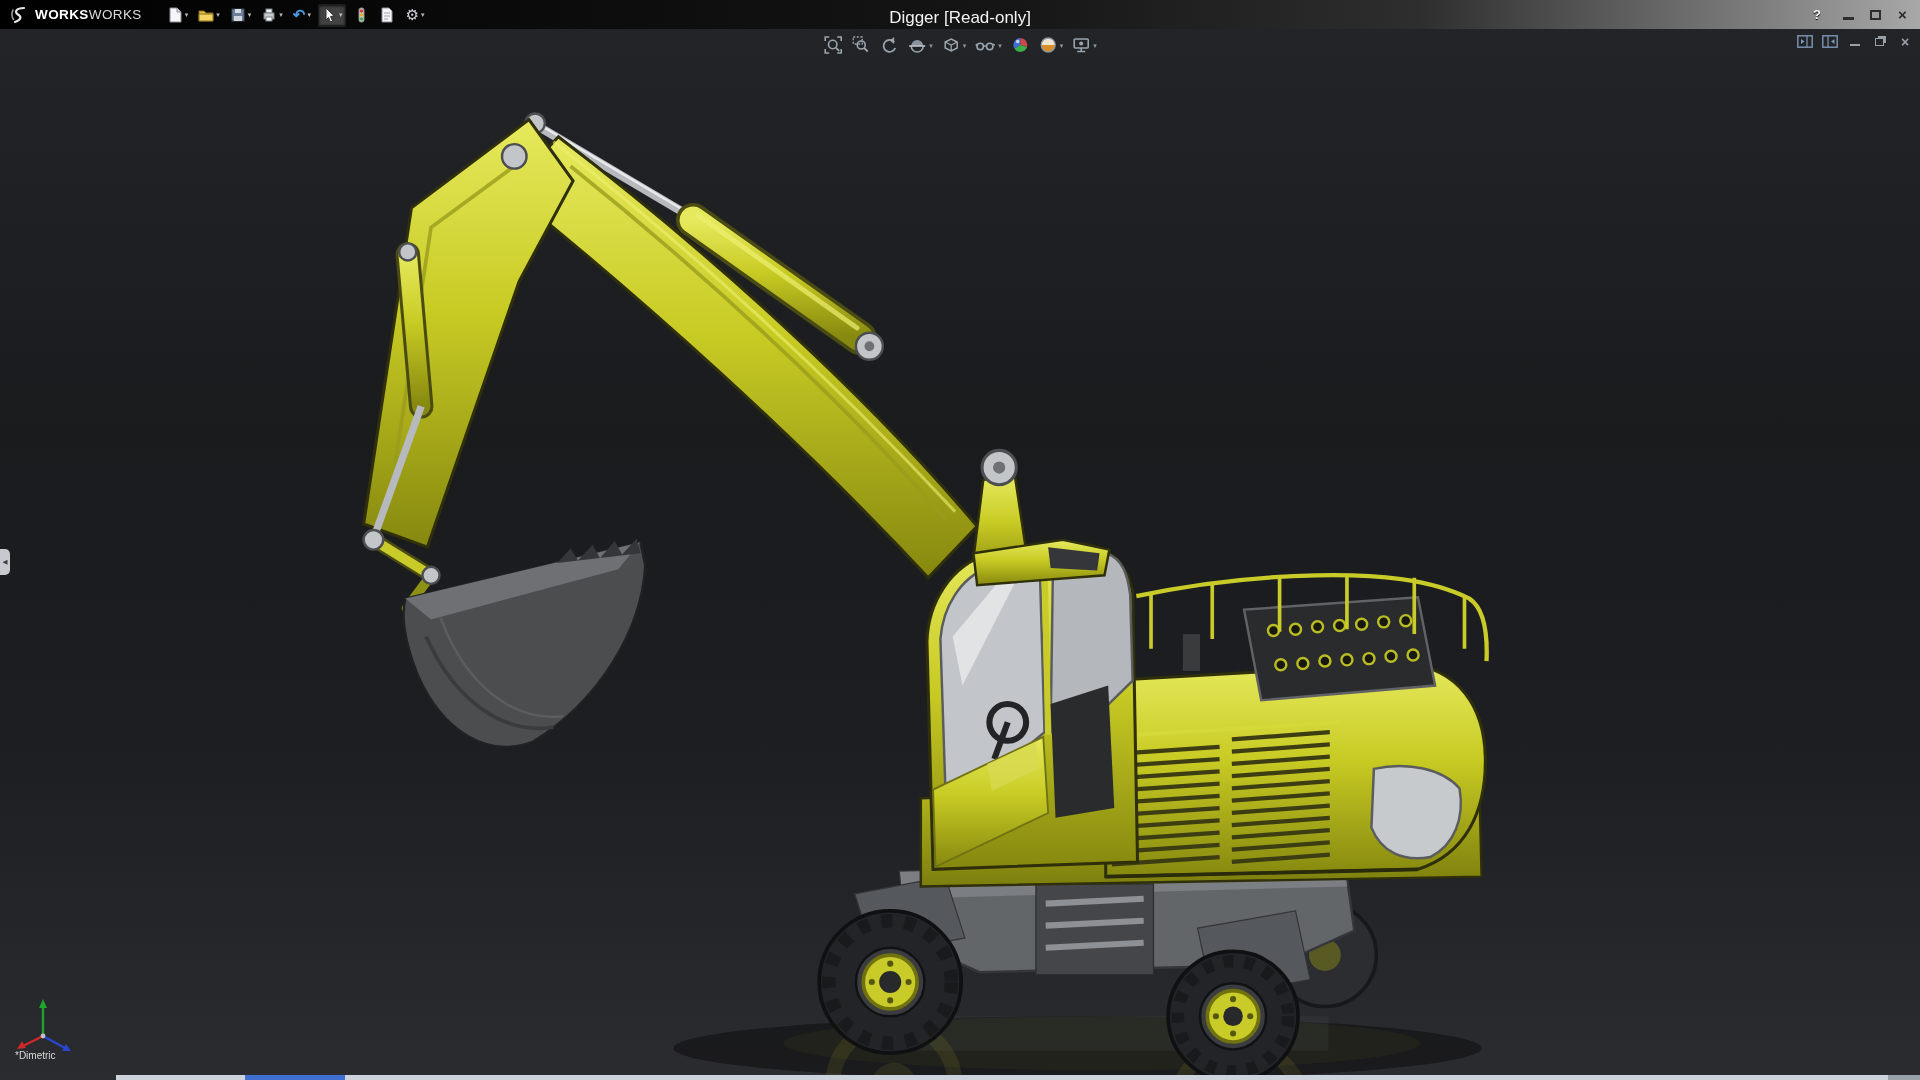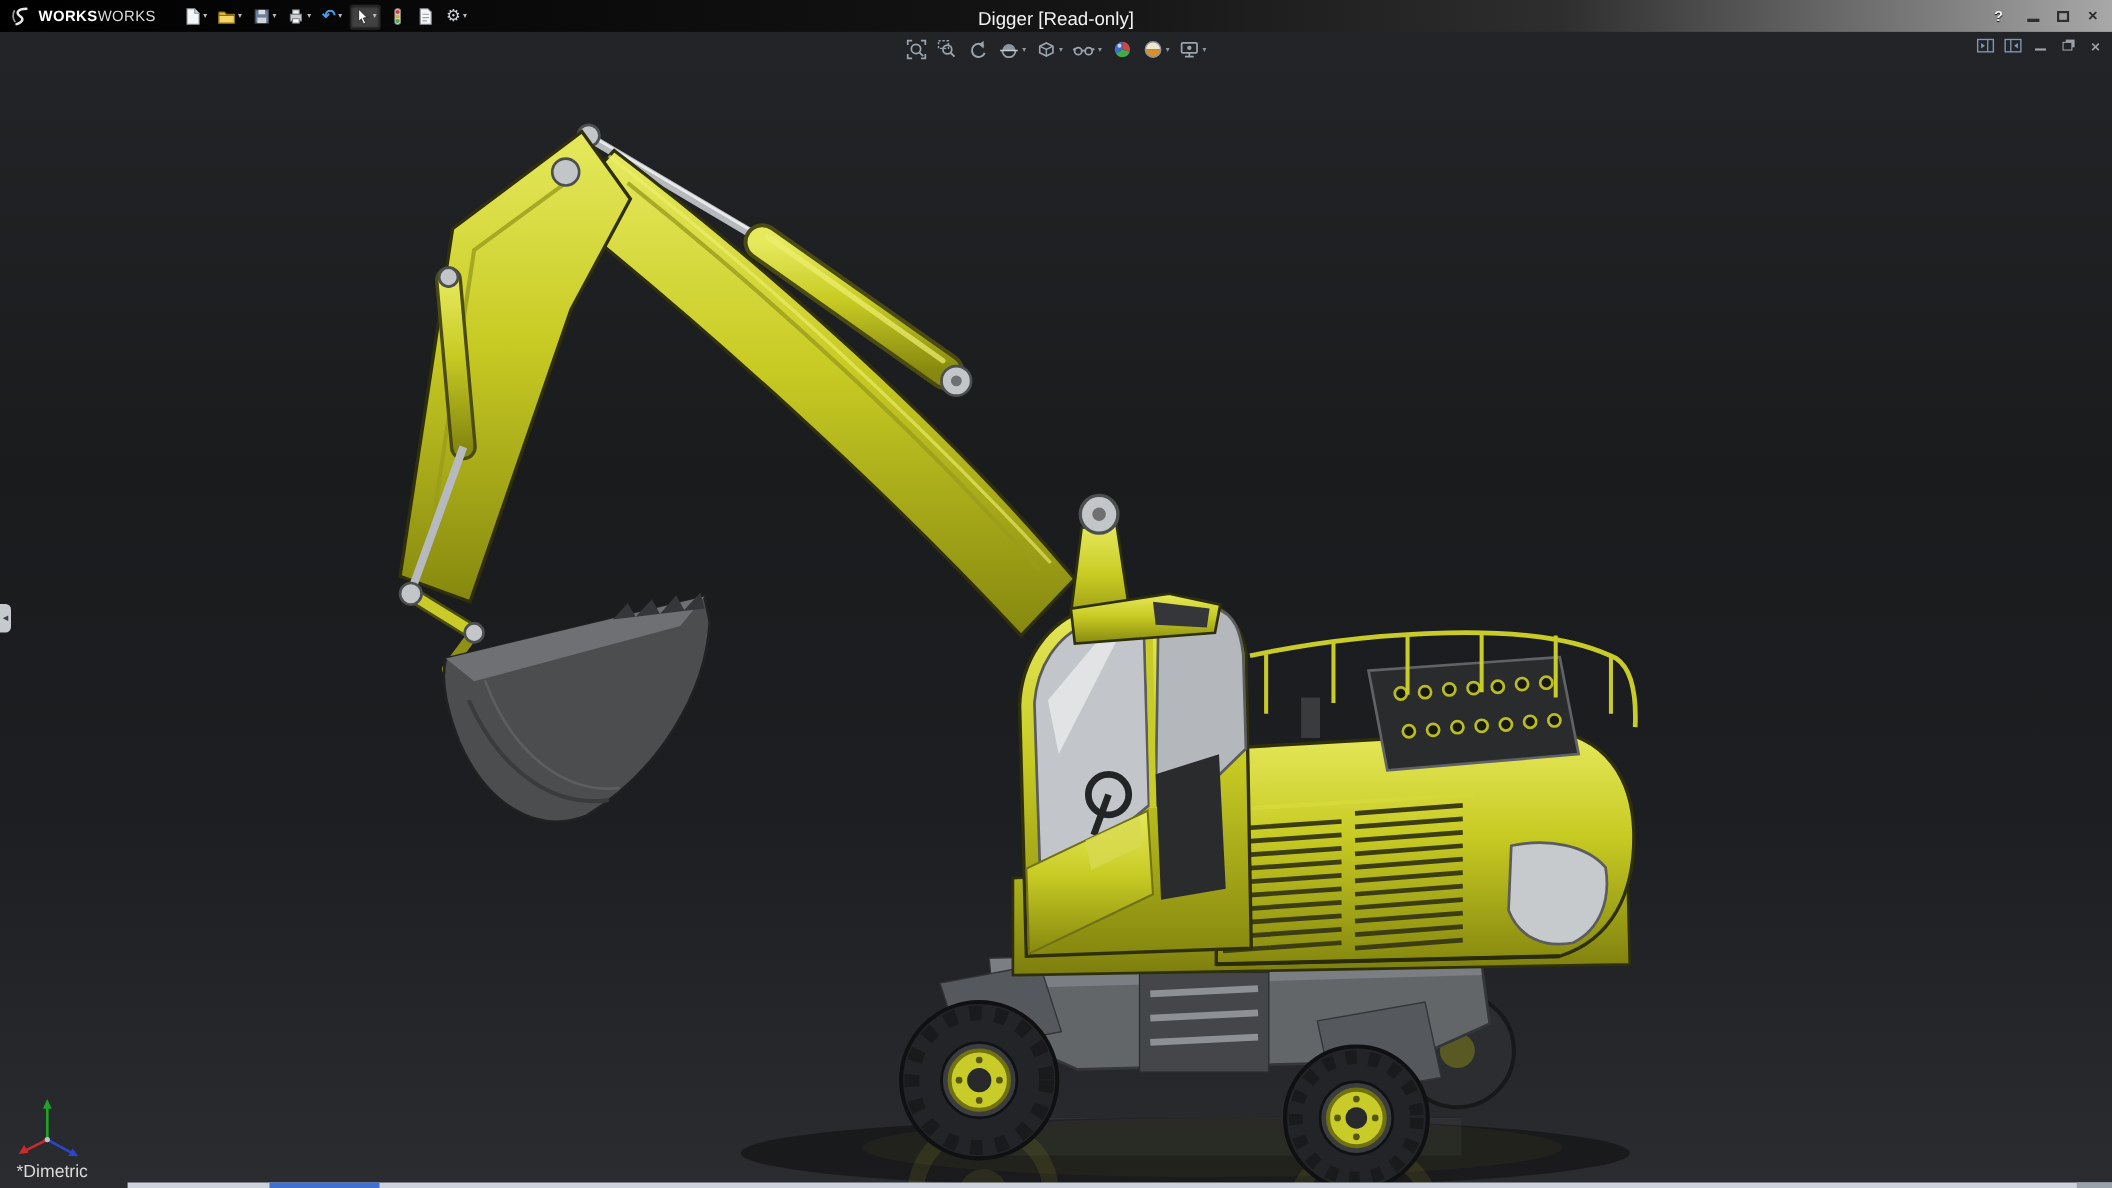--- a/index.html
+++ b/index.html
@@ -67,21 +67,21 @@
 
   
   .panel-handle {
     position:absolute; left:0; top:520px; width:10px; height:26px;
     background:#c6c9cd; border-radius:0 5px 5px 0;
     display:flex; align-items:center; justify-content:center;
     color:#3c4044; font-size:6.5px; z-index:20;
   }
 
   .orientation-label {
-    position:absolute; left:15px; bottom:5px; color:#dadada; font-size:16px; z-index:15;
+    position:absolute; left:15px; bottom:19px; color:#dadada; font-size:10px; z-index:15;
   }
   .triad { position:absolute; left:15px; bottom:22px; width:80px; height:62px; z-index:15; }
 
   
   .taskbar-sliver { position:absolute; left:0; right:0; bottom:0; height:5px; z-index:10; }
   .ts-light { position:absolute; left:116px; right:0; top:0; bottom:0; background:#ccd3dc; }
   .ts-blue  { position:absolute; left:245px; width:100px; top:0; bottom:0; background:#3f6fd1; }
   .ts-right { position:absolute; right:0; width:32px; top:0; bottom:0; background:#99a1aa; }
 </style>
 </head>

